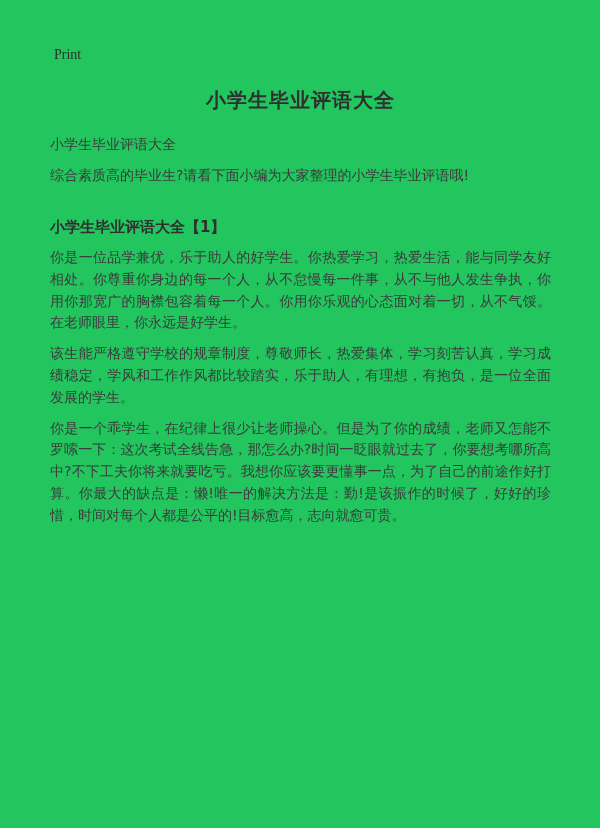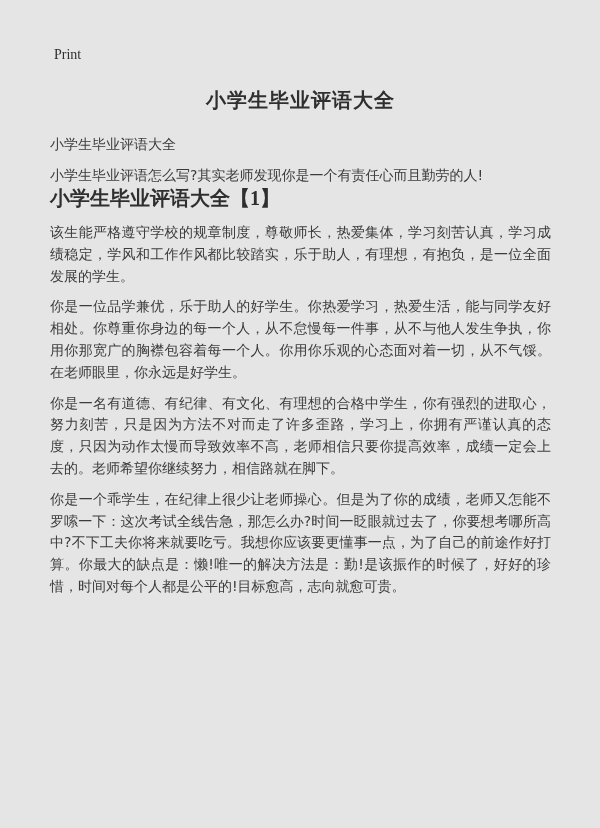--- a/index.html
+++ b/index.html
@@ -12,21 +12,21 @@
     height: 828px;
     overflow: hidden;
     font-family: "DejaVu Sans", sans-serif;
     color: #3b3b3b;
   }
   .page {
     box-sizing: border-box;
     width: 600px;
     height: 828px;
     padding: 44px 49px 0 50px;
-    background: #e5e5e5;
+    background: #22c55e;
   }
   .print-link {
     display: inline-block;
     font-family: "Liberation Serif", "DejaVu Serif", serif;
     font-size: 14px;
     color: #2f2f2f;
     margin: 0 0 0 4px;
     cursor: pointer;
   }
   .doc-title {
@@ -41,25 +41,24 @@
     font-size: 14px;
     margin: 22px 0 0 0;
     color: #3b3b3b;
   }
   .doc-intro {
     font-size: 14px;
     margin: 13px 0 0 0;
     color: #3b3b3b;
   }
   .section-heading {
-    font-size: 20px;
+    font-size: 15px;
     font-weight: bold;
     color: #2f2f2f;
-    margin: 0 0 0 0;
-    font-family: Liberation Serif, serif;
+    margin: 33px 0 0 0;
   }
   .paragraphs {
     margin-top: 10px;
   }
   .paragraphs p {
     font-size: 14px;
     line-height: 21.8px;
     text-align: justify;
     text-justify: inter-ideograph;
     color: #3b3b3b;
@@ -70,24 +69,23 @@
 <body>
 
 <div class="page">
 
   <span class="print-link">Print</span>
 
   <h1 class="doc-title">小学生毕业评语大全</h1>
 
   <div class="doc-subtitle">小学生毕业评语大全</div>
 
-  <div class="doc-intro">小学生毕业评语怎么写?其实老师发现你是一个有责任心而且勤劳的人!</div>
+  <div class="doc-intro">综合素质高的毕业生?请看下面小编为大家整理的小学生毕业评语哦!</div>
 
   <h2 class="section-heading">小学生毕业评语大全【1】</h2>
 
   <div class="paragraphs">
+      <p>你是一位品学兼优，乐于助人的好学生。你热爱学习，热爱生活，能与同学友好相处。你尊重你身边的每一个人，从不怠慢每一件事，从不与他人发生争执，你用你那宽广的胸襟包容着每一个人。你用你乐观的心态面对着一切，从不气馁。在老师眼里，你永远是好学生。</p>
       <p>该生能严格遵守学校的规章制度，尊敬师长，热爱集体，学习刻苦认真，学习成绩稳定，学风和工作作风都比较踏实，乐于助人，有理想，有抱负，是一位全面发展的学生。</p>
-      <p>你是一位品学兼优，乐于助人的好学生。你热爱学习，热爱生活，能与同学友好相处。你尊重你身边的每一个人，从不怠慢每一件事，从不与他人发生争执，你用你那宽广的胸襟包容着每一个人。你用你乐观的心态面对着一切，从不气馁。在老师眼里，你永远是好学生。</p>
-      <p>你是一名有道德、有纪律、有文化、有理想的合格中学生，你有强烈的进取心，努力刻苦，只是因为方法不对而走了许多歪路，学习上，你拥有严谨认真的态度，只因为动作太慢而导致效率不高，老师相信只要你提高效率，成绩一定会上去的。老师希望你继续努力，相信路就在脚下。</p>
       <p>你是一个乖学生，在纪律上很少让老师操心。但是为了你的成绩，老师又怎能不罗嗦一下：这次考试全线告急，那怎么办?时间一眨眼就过去了，你要想考哪所高中?不下工夫你将来就要吃亏。我想你应该要更懂事一点，为了自己的前途作好打算。你最大的缺点是：懒!唯一的解决方法是：勤!是该振作的时候了，好好的珍惜，时间对每个人都是公平的!目标愈高，志向就愈可贵。</p>
     </div>
 
 </div>
 
 </body></html>

